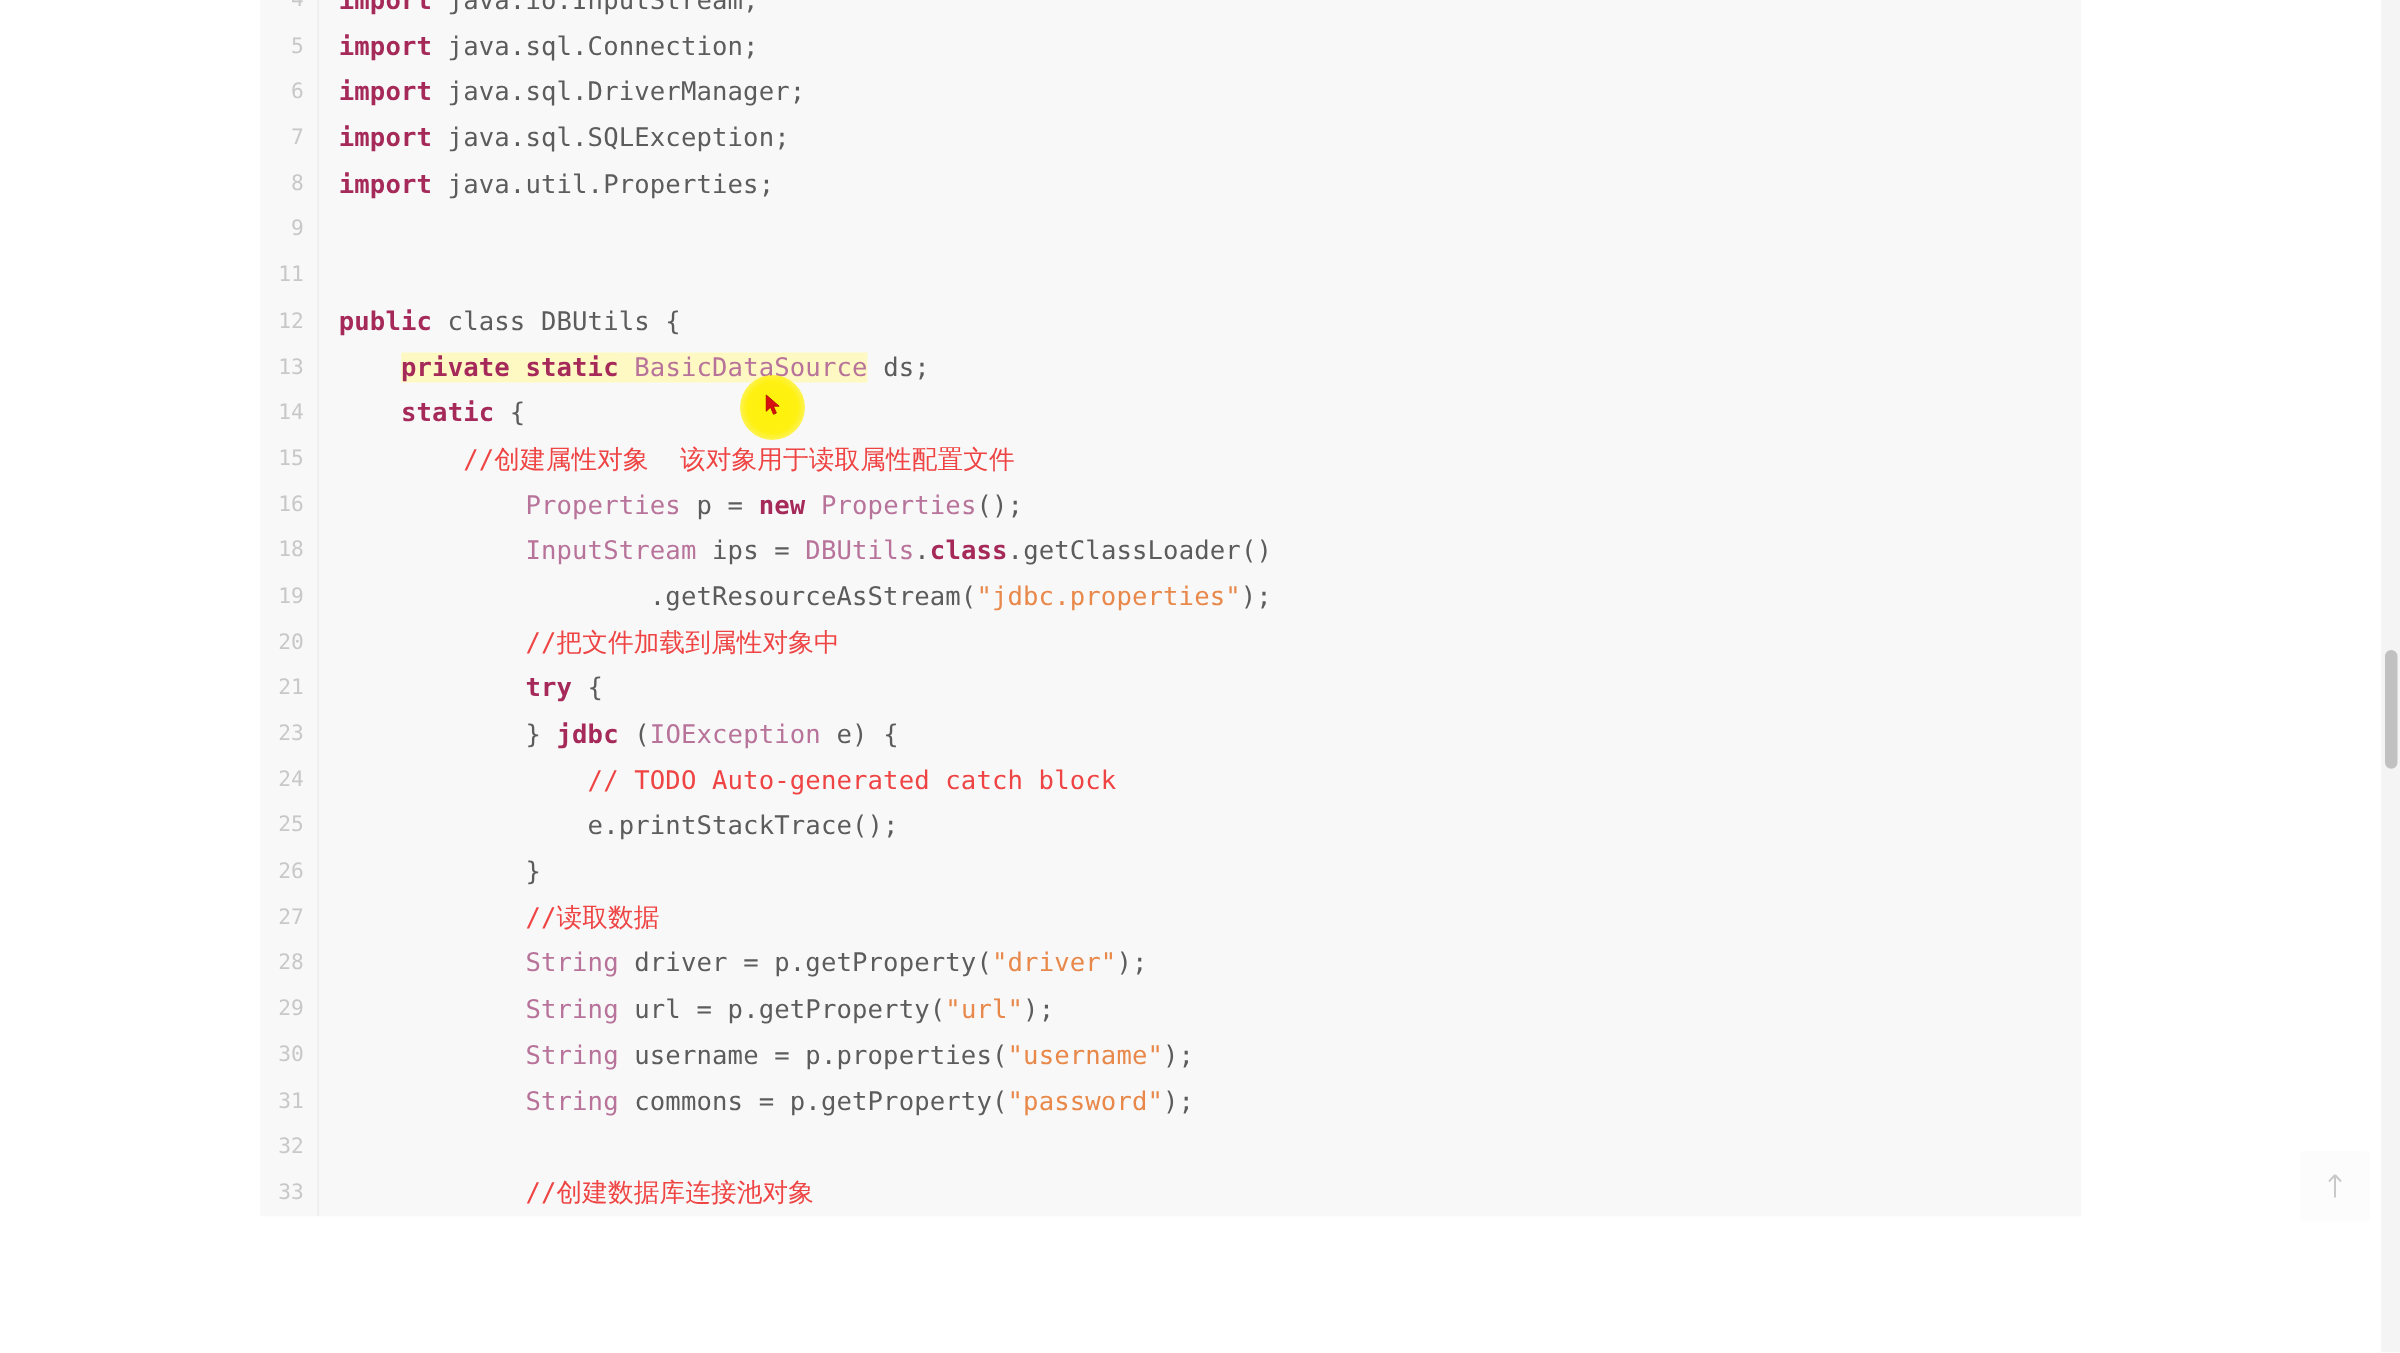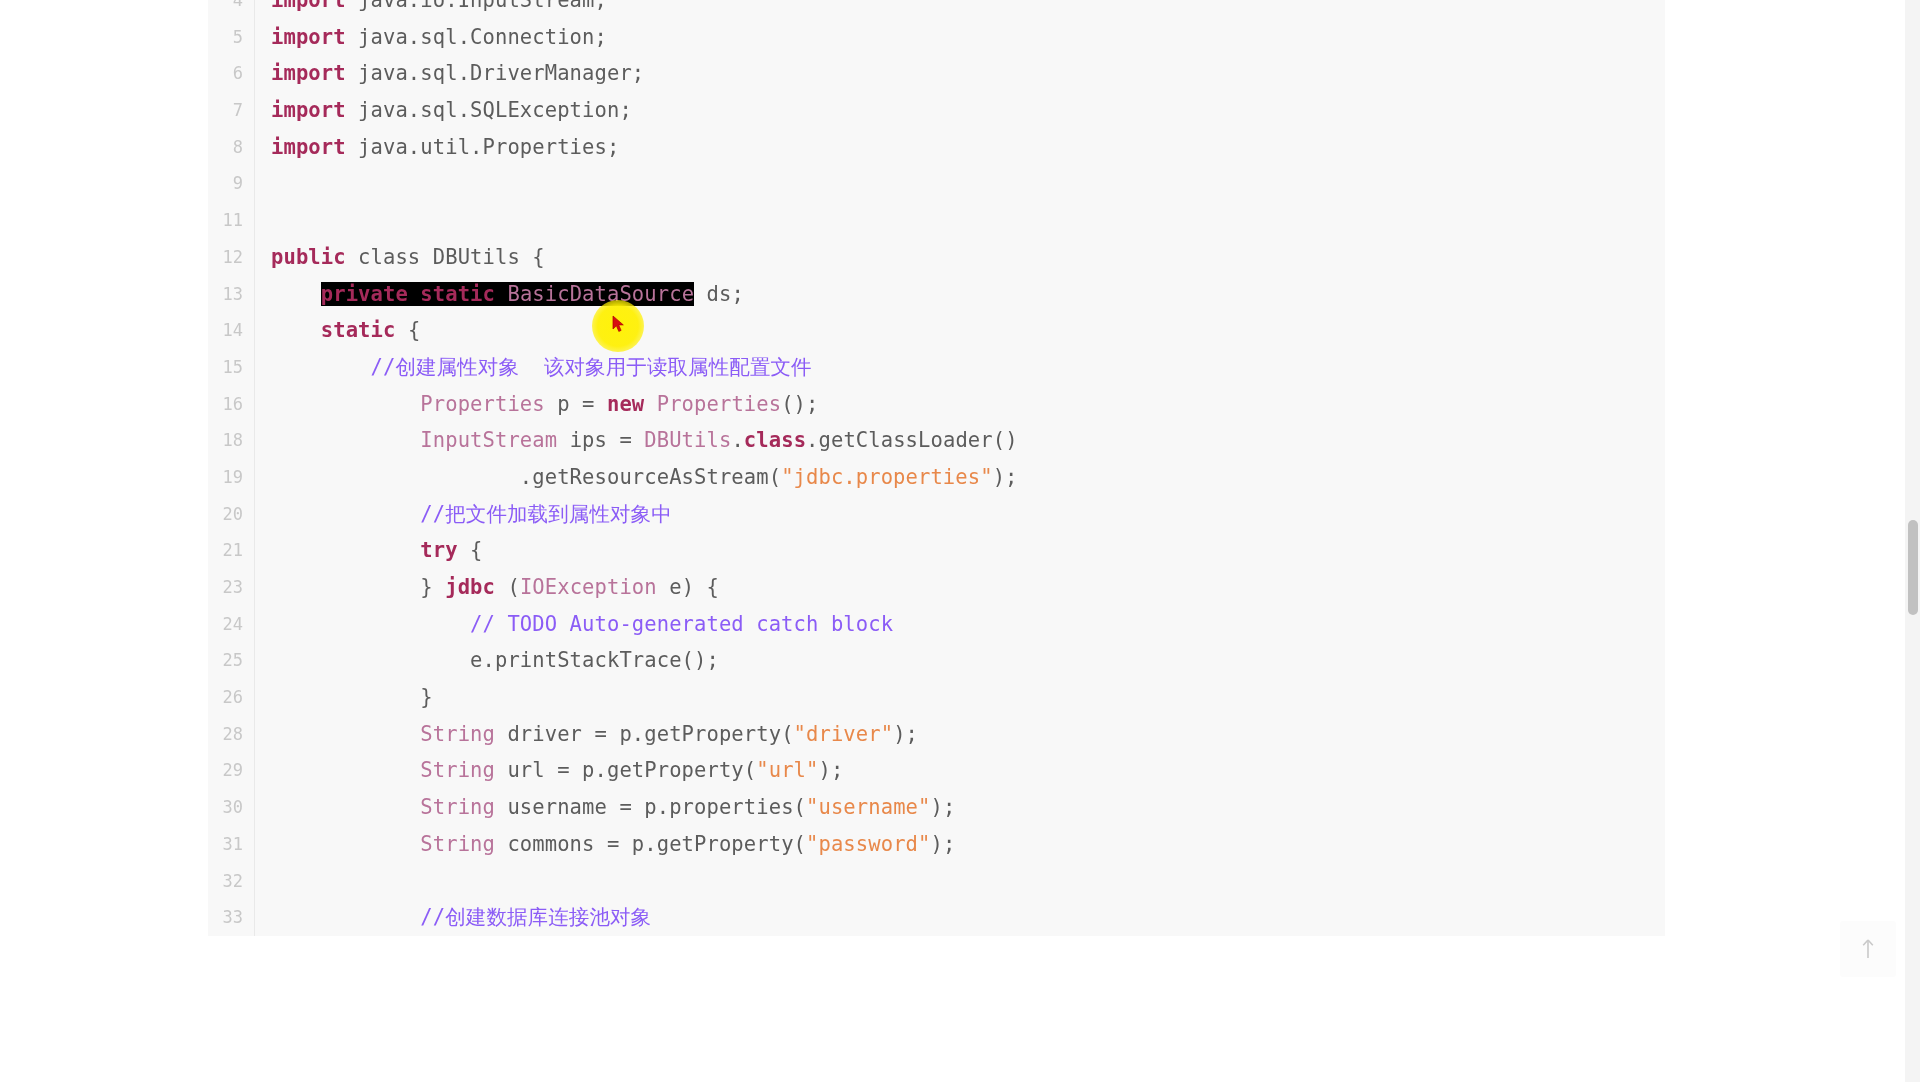--- a/index.html
+++ b/index.html
@@ -66,23 +66,23 @@
     font-family: "DejaVu Sans Mono", "Liberation Mono", monospace;
     color: #5c5c5c;
     letter-spacing: 0.1px;
     flex: 1;
   }
 
   
   .kw      { color: #a52a5a; font-weight: bold; }
   .type    { color: #b8739a; }
   .plain   { color: #5c5c5c; }
-  .cmt     { color: #8b5cf6; }
+  .cmt     { color: #ef4444; }
   .str     { color: #e8884a; }
-  .sel     { background: #000000; text-align: center; }
+  .sel     { background: #fef9c3; text-align: center; }
 
   
   .click-blob {
     position: absolute;
     left: 592px;
     top: 300px;
     width: 52px;
     height: 52px;
     border-radius: 50%;
     background: radial-gradient(circle at 50% 50%,
@@ -160,20 +160,21 @@
         <div class="code-row"><div class="lineno">15</div><div class="gutter-sep"></div><div class="code-text"><span class="cmt">        //创建属性对象  该对象用于读取属性配置文件</span></div></div>
         <div class="code-row"><div class="lineno">16</div><div class="gutter-sep"></div><div class="code-text"><span class="plain">            </span><span class="type">Properties</span><span class="plain"> p = </span><span class="kw">new</span><span class="plain"> </span><span class="type">Properties</span><span class="plain">();</span></div></div>
         <div class="code-row"><div class="lineno">18</div><div class="gutter-sep"></div><div class="code-text"><span class="plain">            </span><span class="type">InputStream</span><span class="plain"> ips = </span><span class="type">DBUtils</span><span class="plain">.</span><span class="kw">class</span><span class="plain">.getClassLoader()</span></div></div>
         <div class="code-row"><div class="lineno">19</div><div class="gutter-sep"></div><div class="code-text"><span class="plain">                    .getResourceAsStream(</span><span class="str">"jdbc.properties"</span><span class="plain">);</span></div></div>
         <div class="code-row"><div class="lineno">20</div><div class="gutter-sep"></div><div class="code-text"><span class="cmt">            //把文件加载到属性对象中</span></div></div>
         <div class="code-row"><div class="lineno">21</div><div class="gutter-sep"></div><div class="code-text"><span class="plain">            </span><span class="kw">try</span><span class="plain"> {</span></div></div>
         <div class="code-row"><div class="lineno">23</div><div class="gutter-sep"></div><div class="code-text"><span class="plain">            } </span><span class="kw">jdbc</span><span class="plain"> (</span><span class="type">IOException</span><span class="plain"> e) {</span></div></div>
         <div class="code-row"><div class="lineno">24</div><div class="gutter-sep"></div><div class="code-text"><span class="cmt">                // TODO Auto-generated catch block</span></div></div>
         <div class="code-row"><div class="lineno">25</div><div class="gutter-sep"></div><div class="code-text"><span class="plain">                e.printStackTrace();</span></div></div>
         <div class="code-row"><div class="lineno">26</div><div class="gutter-sep"></div><div class="code-text"><span class="plain">            }</span></div></div>
+        <div class="code-row"><div class="lineno">27</div><div class="gutter-sep"></div><div class="code-text"><span class="cmt">            //读取数据</span></div></div>
         <div class="code-row"><div class="lineno">28</div><div class="gutter-sep"></div><div class="code-text"><span class="plain">            </span><span class="type">String</span><span class="plain"> driver = p.getProperty(</span><span class="str">"driver"</span><span class="plain">);</span></div></div>
         <div class="code-row"><div class="lineno">29</div><div class="gutter-sep"></div><div class="code-text"><span class="plain">            </span><span class="type">String</span><span class="plain"> url = p.getProperty(</span><span class="str">"url"</span><span class="plain">);</span></div></div>
         <div class="code-row"><div class="lineno">30</div><div class="gutter-sep"></div><div class="code-text"><span class="plain">            </span><span class="type">String</span><span class="plain"> username = p.properties(</span><span class="str">"username"</span><span class="plain">);</span></div></div>
         <div class="code-row"><div class="lineno">31</div><div class="gutter-sep"></div><div class="code-text"><span class="plain">            </span><span class="type">String</span><span class="plain"> commons = p.getProperty(</span><span class="str">"password"</span><span class="plain">);</span></div></div>
         <div class="code-row"><div class="lineno">32</div><div class="gutter-sep"></div><div class="code-text"></div></div>
         <div class="code-row"><div class="lineno">33</div><div class="gutter-sep"></div><div class="code-text"><span class="cmt">            //创建数据库连接池对象</span></div></div>
       </div>
   </div>
 
   <div class="click-blob"></div>

